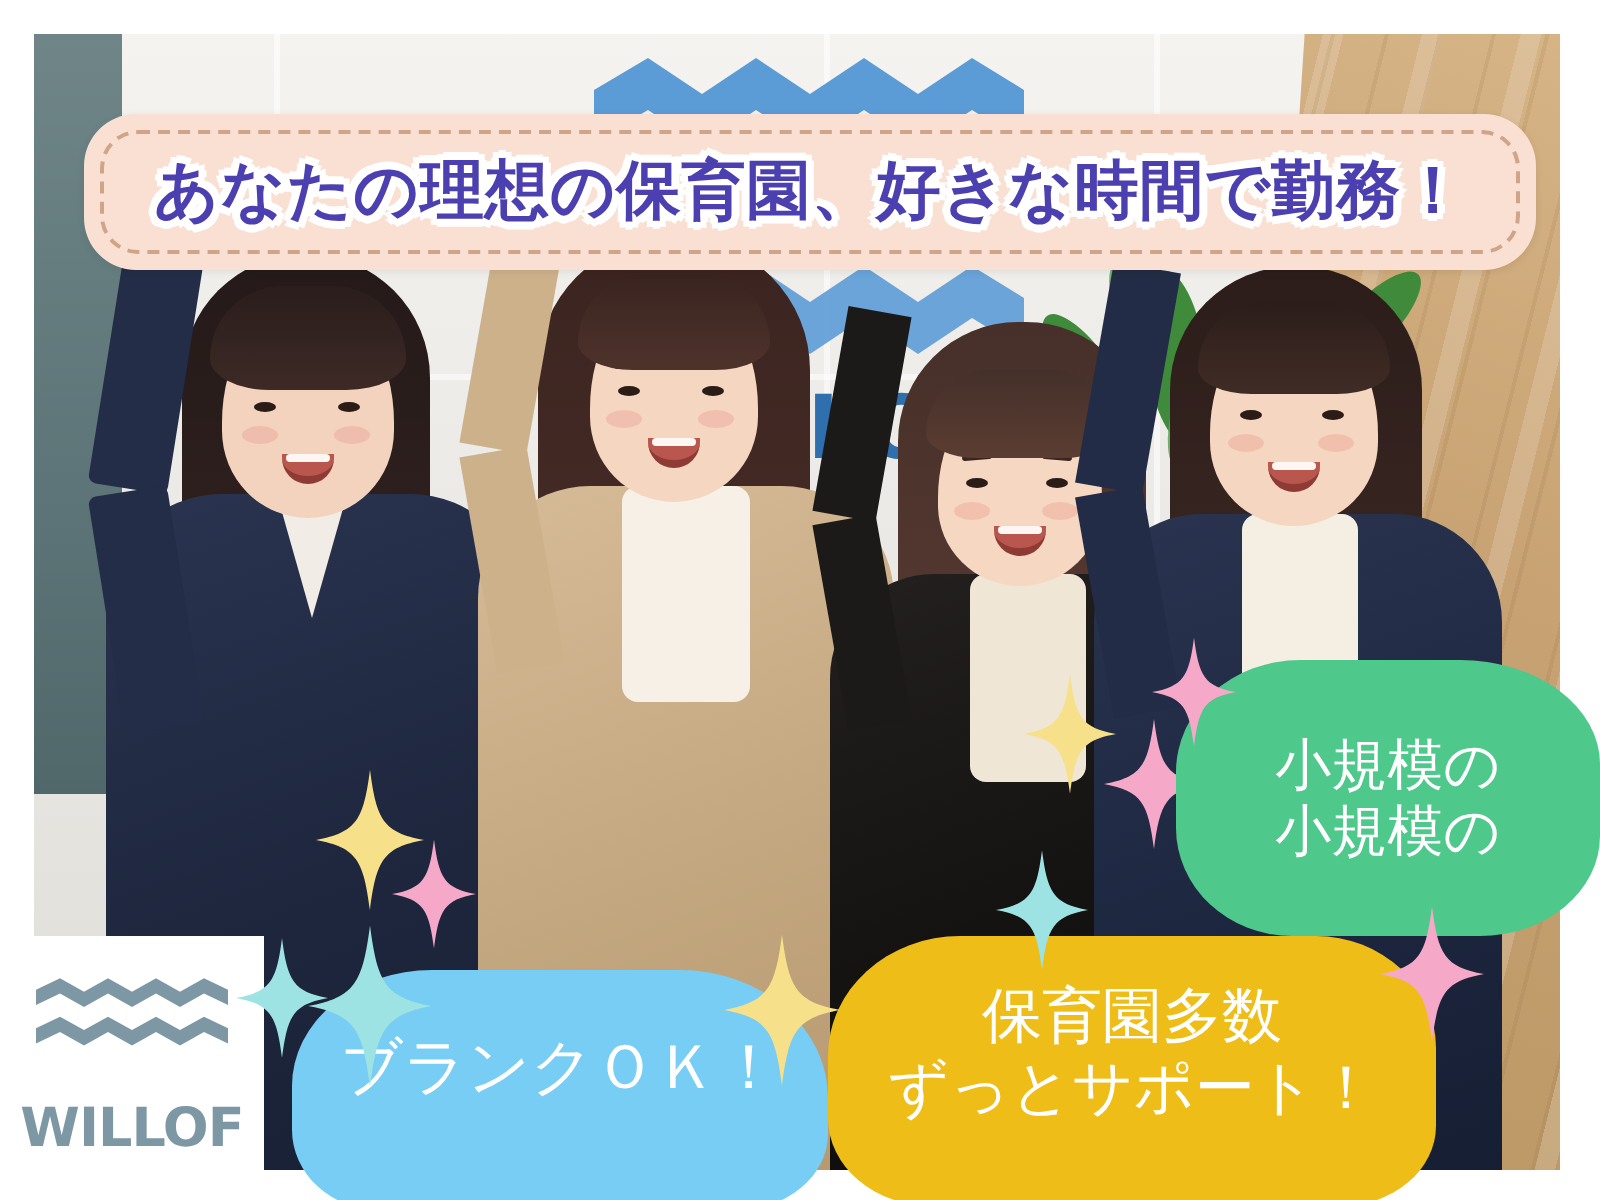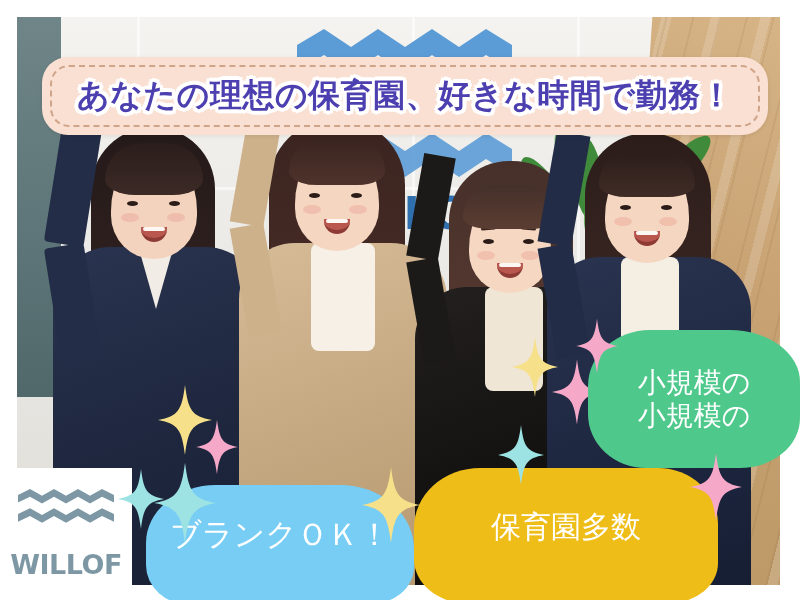--- a/index.html
+++ b/index.html
@@ -366,20 +366,21 @@
       </svg>
   </div>
 
   <div class="blob blob-blue">
     <span>ブランクＯＫ！</span>
   </div>
 
   <div class="blob blob-yellow">
     <span>
       <b>保育園多数</b>
+      <b>ずっとサポート！</b>
     </span>
   </div>
 
   <div class="sp" style="left:362px;top:466px;width:58px;height:78px;z-index:6;">
     <svg viewBox="0 0 100 130">
         <path d="M50 0 C56 46 62 58 100 65 C62 72 56 84 50 130 C44 84 38 72 0 65 C38 58 44 46 50 0Z" fill="#f7e08a"></path>
       </svg>
   </div>
   <div class="sp" style="left:118px;top:468px;width:46px;height:62px;z-index:6;">
     <svg viewBox="0 0 100 130">

